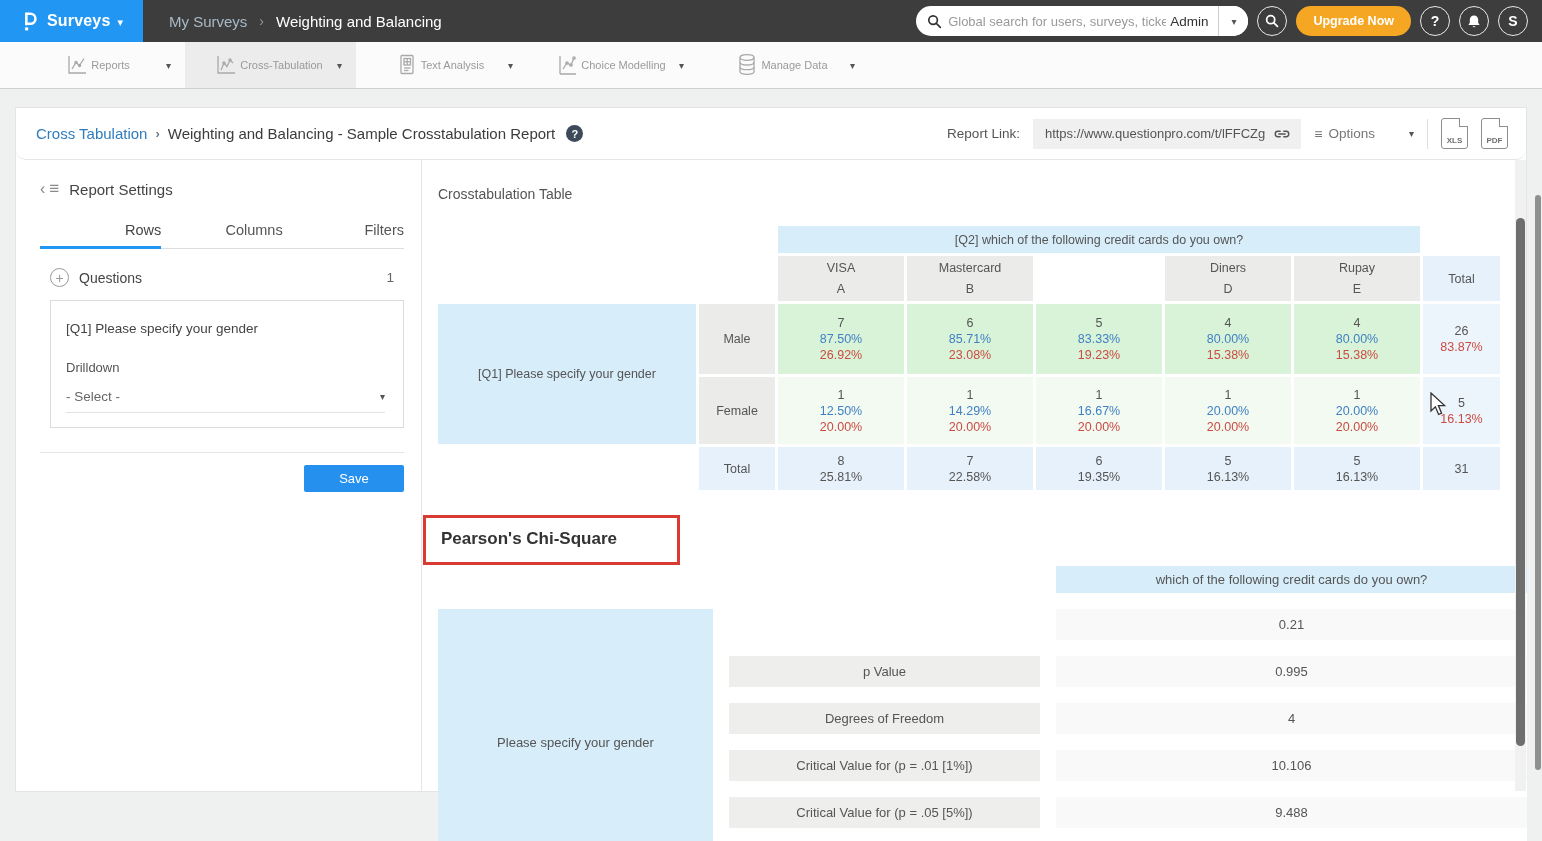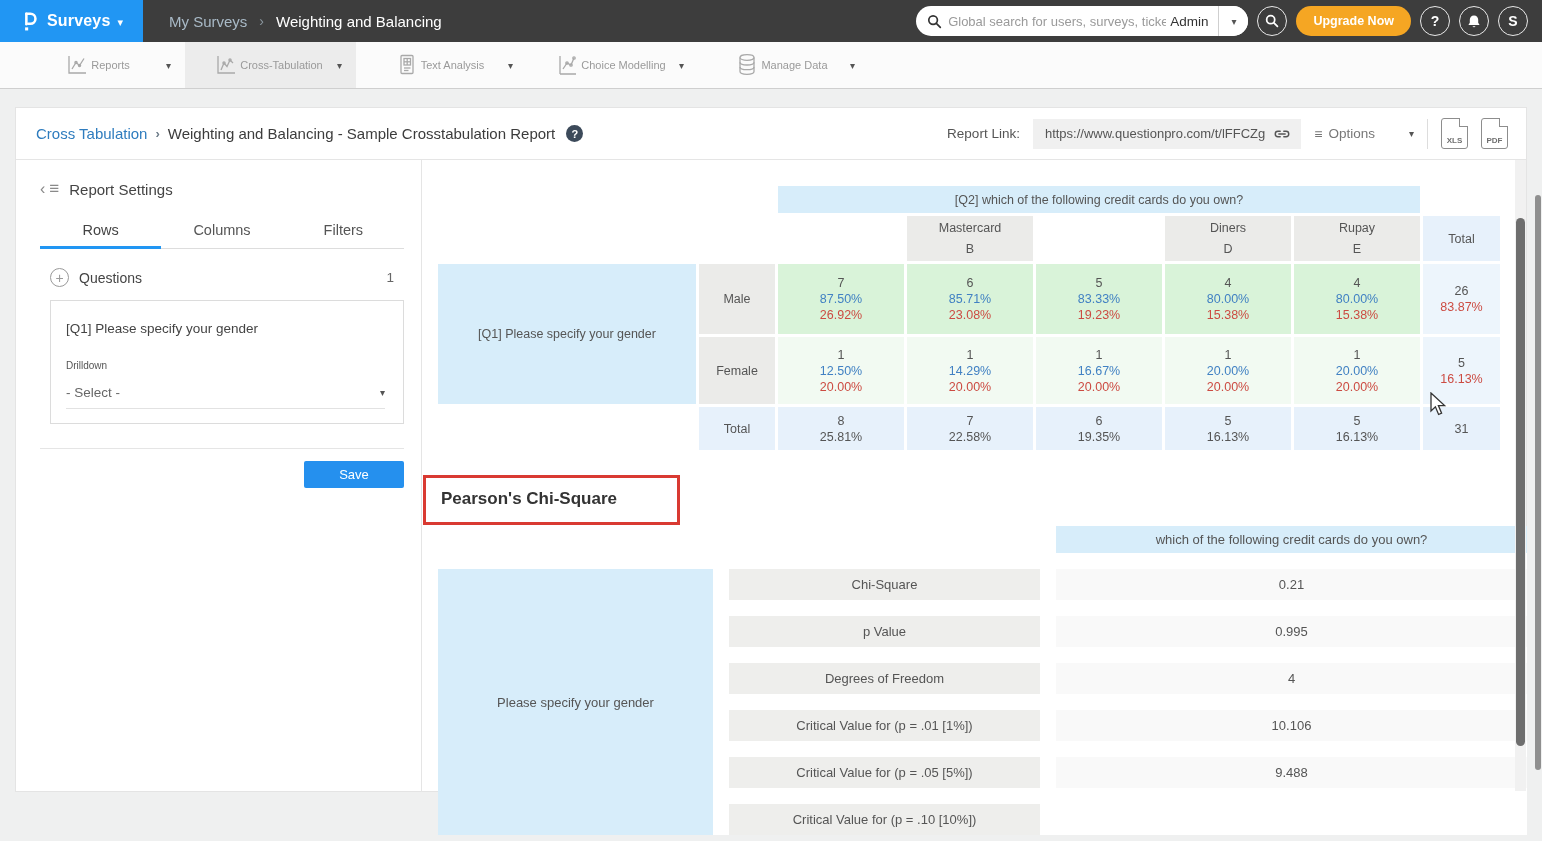--- a/index.html
+++ b/index.html
@@ -37,21 +37,21 @@
   .toolbar { height:47px; background:#fbfbfb; border-bottom:1px solid #cfcfcf; display:flex; padding-left:14px; }
   .tb-item { width:171px; display:flex; align-items:center; justify-content:space-between; padding:0 14px; cursor:pointer; }
   .tb-item.active { background:#ececec; }
   .tb-main { display:flex; align-items:center; gap:1px; margin:0 auto; }
   .tb-label { font-size:11px; color:#9a9a9a; }
   .tb-caret { color:#555; font-size:10px; }
   .tb-icon { stroke:#a9a9a9; fill:none; stroke-width:1.3; }
 
   
   .card { position:relative; margin:18px 15px 0 15px; height:685px; background:#fff; border:1px solid #e4e4e4; }
-  .card-head { height:52px; display:flex; align-items:center; padding:0 18px 0 20px; border-bottom:1px solid #e5e5e5; }
+  .card-head { height:52px; display:flex; align-items:center; padding:0 18px 0 20px; border-bottom:1px solid #e5e5e5;border-radius:10px; }
   .rep-crumb { display:flex; align-items:center; gap:8px; font-size:15px; }
   .rep-link { color:#2e7cbe; text-decoration:none; cursor:pointer; }
   .rep-sep { color:#6b7b88; font-size:13px; font-weight:bold; }
   .rep-title { color:#3c3c3c; }
   .help-dot { width:17px; height:17px; border-radius:50%; background:#3c4a5a; color:#fff; font-size:11px; font-weight:bold; display:flex; align-items:center; justify-content:center; margin-left:3px; }
   .head-right { margin-left:auto; display:flex; align-items:center; gap:13px; }
   .rl-label { font-size:13.5px; color:#555; }
   .url-box { display:flex; align-items:center; gap:8px; background:#f0f0f0; height:30px; padding:0 10px 0 12px; font-size:13px; color:#555; }
   .options-btn { display:flex; align-items:center; gap:6px; color:#777; font-size:13.5px; cursor:pointer; }
   .options-icon { font-size:14px; color:#777; }
@@ -61,29 +61,29 @@
   .doc-icon::before { content:""; position:absolute; top:-1px; right:-1px; width:8px; height:8px; background:#fff; border-left:1.6px solid #8d8d8d; border-bottom:1.6px solid #8d8d8d; }
 
   .card-body { display:flex; height:632px; }
 
   
   .left-panel { width:406px; flex:none; border-right:1px solid #e5e5e5; padding:19px 17px 0 24px; }
   .rs-head { display:flex; align-items:center; gap:4px; color:#444; font-size:15px; }
   .rs-collapse { color:#8a8a8a; font-size:16px; cursor:pointer; }
   .rs-list-icon { color:#8a8a8a; font-size:17px; margin-right:6px; cursor:pointer; }
   .tabs { display:flex; margin-top:17px; border-bottom:1px solid #ddd; }
-  .tab { flex:1; text-align:center; font-size:14.5px; color:#555; padding:6px 0 8px; cursor:pointer; border-bottom:3px solid transparent; margin-bottom:-1px; }
+  .tab { flex:1; text-align:right; font-size:14.5px; color:#555; padding:6px 0 8px; cursor:pointer; border-bottom:3px solid transparent; margin-bottom:-1px; }
   .tab.active { border-bottom:3px solid #2196f3; color:#444; }
   .q-row { display:flex; align-items:center; margin-top:19px; padding:0 10px; }
   .plus-circle { width:19px; height:19px; border:1.6px solid #9a9a9a; border-radius:50%; color:#9a9a9a; display:flex; align-items:center; justify-content:center; font-size:14px; line-height:1; cursor:pointer; }
   .q-label { margin-left:10px; font-size:14px; color:#444; }
   .q-count { margin-left:auto; font-size:13.5px; color:#666; }
   .question-box { margin:13px 0 0 10px; border:1px solid #dcdcdc; padding:20px 18px 14px 15px; }
   .qb-question { font-size:13.5px; color:#444; }
-  .qb-drill { font-size:10px; color:#555; margin-top:24px; }
+  .qb-drill { font-size:13px; color:#555; margin-top:24px; }
   .qb-select { display:flex; align-items:center; justify-content:space-between; margin-top:14px; padding-bottom:8px; border-bottom:1px solid #e2e2e2; cursor:pointer; }
   .qb-select-val { font-size:13.5px; color:#666; }
   .qb-select .caret { font-size:10px; color:#555; }
   .panel-divider { height:1px; background:#e5e5e5; margin-top:24px; }
   .save-row { display:flex; justify-content:flex-end; margin-top:12px; }
   .save-btn { width:100px; height:27px; background:#2590ee; color:#fff; border:none; border-radius:2px; font-size:13px; cursor:pointer; font-family:"Liberation Sans",sans-serif; }
 
   
   .main-area { flex:1; padding:26px 0 0 16px; position:relative; }
   .section-title { font-size:14px; color:#555; margin-bottom:24px; }
@@ -298,25 +298,30 @@
             <span class="caret">▾</span>
           </div>
         </div>
         <div class="panel-divider"></div>
         <div class="save-row">
           <button class="save-btn">Save</button>
         </div>
       </div>
 
       <div class="main-area">
+        <div class="section-title">Crosstabulation Table</div>
 
         
         <div class="ct-grid">
           <div class="cell bg-blue q2-header">[Q2] which of the following credit cards do you own?</div>
 
+          <div class="cell bg-gray colh" style="grid-area:2/3">
+              <span>VISA</span>
+              <span>A</span>
+            </div>
           <div class="cell bg-gray colh" style="grid-area:2/4">
               <span>Mastercard</span>
               <span>B</span>
             </div>
           <div class="cell bg-gray colh" style="grid-area:2/6">
               <span>Diners</span>
               <span>D</span>
             </div>
           <div class="cell bg-gray colh" style="grid-area:2/7">
               <span>Rupay</span>
@@ -414,21 +419,20 @@
 
         
         <div class="pearson-wrap">
           <div class="pearson-title">Pearson's Chi-Square</div>
         </div>
 
         <div class="chi-grid">
           <div class="cell bg-blue" style="grid-area:1/3">which of the following credit cards do you own?</div>
           <div class="cell bg-blue" style="grid-area:2/1/8/2">Please specify your gender</div>
 
-          <div class="cell bg-vlgray" style="grid-area:2/2">Chi-Square</div>
           <div class="cell bg-value" style="grid-area:2/3">0.21</div>
           <div class="cell bg-vlgray" style="grid-area:3/2">p Value</div>
           <div class="cell bg-value" style="grid-area:3/3">0.995</div>
           <div class="cell bg-vlgray" style="grid-area:4/2">Degrees of Freedom</div>
           <div class="cell bg-value" style="grid-area:4/3">4</div>
           <div class="cell bg-vlgray" style="grid-area:5/2">Critical Value for (p = .01 [1%])</div>
           <div class="cell bg-value" style="grid-area:5/3">10.106</div>
           <div class="cell bg-vlgray" style="grid-area:6/2">Critical Value for (p = .05 [5%])</div>
           <div class="cell bg-value" style="grid-area:6/3">9.488</div>
           <div class="cell bg-vlgray" style="grid-area:7/2">Critical Value for (p = .10 [10%])</div>

